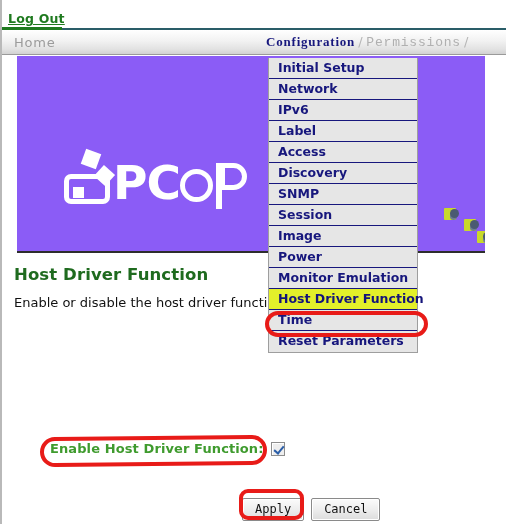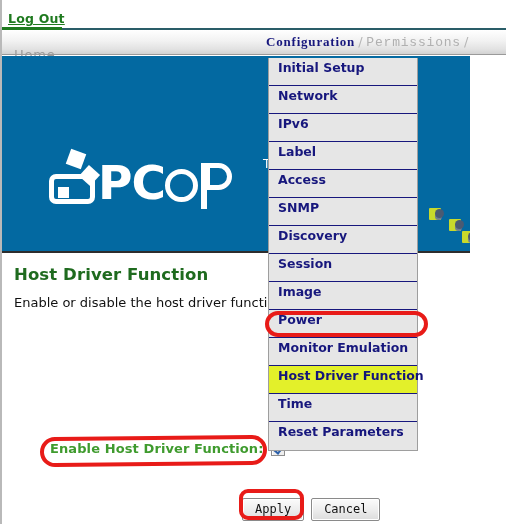--- a/index.html
+++ b/index.html
@@ -70,21 +70,21 @@
   .navbar {
     position: absolute;
     left: 2px; top: 30px;
     width: 504px; height: 25px;
     background: linear-gradient(to bottom, #ffffff 0%, #f2f2f2 45%, #e2e2e2 80%, #d2d2d2 100%);
     border-bottom: 1px solid #9a9a9a;
     box-sizing: border-box;
   }
   .nav-home {
     position: absolute;
-    left: 12px; top: 17px;
+    left: 12px; top: 5px;
     font-size: 13px;
     color: #9b9b9b;
     font-weight: normal;
     letter-spacing: 0.8px;
     cursor: pointer;
   }
   .nav-right {
     position: absolute;
     left: 264px; top: 4px;
     font-size: 13px;
@@ -104,23 +104,23 @@
   }
   .nav-right .other {
     color: #b0b0b0;
     cursor: pointer;
     font-family: Liberation Mono, monospace;
   }
 
   
   .banner {
     position: absolute;
-    left: 2px; top: 56px;
+    left: 17px; top: 56px;
     width: 468px; height: 197px;
-    background: #0369a1;
+    background: #8b5cf6;
     border-bottom: 2px solid #2d2d2d;
     box-sizing: border-box;
     overflow: hidden;
   }
 
   
   .logo-wrap {
     position: absolute;
     left: 28px; top: 95px;
     width: 220px; height: 100px;
@@ -311,21 +311,21 @@
     left: 268px; top: 58px;
     width: 150px;
     background: #e6e6e6;
     border: 1px solid #9e9e9e;
     border-top: none;
     box-sizing: border-box;
     z-index: 30;
   }
   .menu-item {
     position: relative;
-    height: 28px;
+    height: 21px;
     line-height: 20px;
     padding-left: 9px;
     font-size: 12.5px;
     font-weight: bold;
     color: #17177d;
     border-bottom: 1px solid #17177d;
     white-space: nowrap;
     cursor: pointer;
     box-sizing: border-box;
   }
@@ -423,22 +423,22 @@
       <button class="btn">Cancel</button>
     </div>
   </div>
 
   <div class="menu">
     <div class="menu-item">Initial Setup</div>
     <div class="menu-item">Network</div>
     <div class="menu-item">IPv6</div>
     <div class="menu-item">Label</div>
     <div class="menu-item">Access</div>
+    <div class="menu-item">Discovery</div>
     <div class="menu-item">SNMP</div>
-    <div class="menu-item">Discovery</div>
     <div class="menu-item">Session</div>
     <div class="menu-item">Image</div>
     <div class="menu-item">Power</div>
     <div class="menu-item">Monitor Emulation</div>
     <div class="menu-item hl">Host Driver Function</div>
     <div class="menu-item">Time</div>
     <div class="menu-item">Reset Parameters</div>
   </div>
 
   <div class="ann ann-menu"></div>

